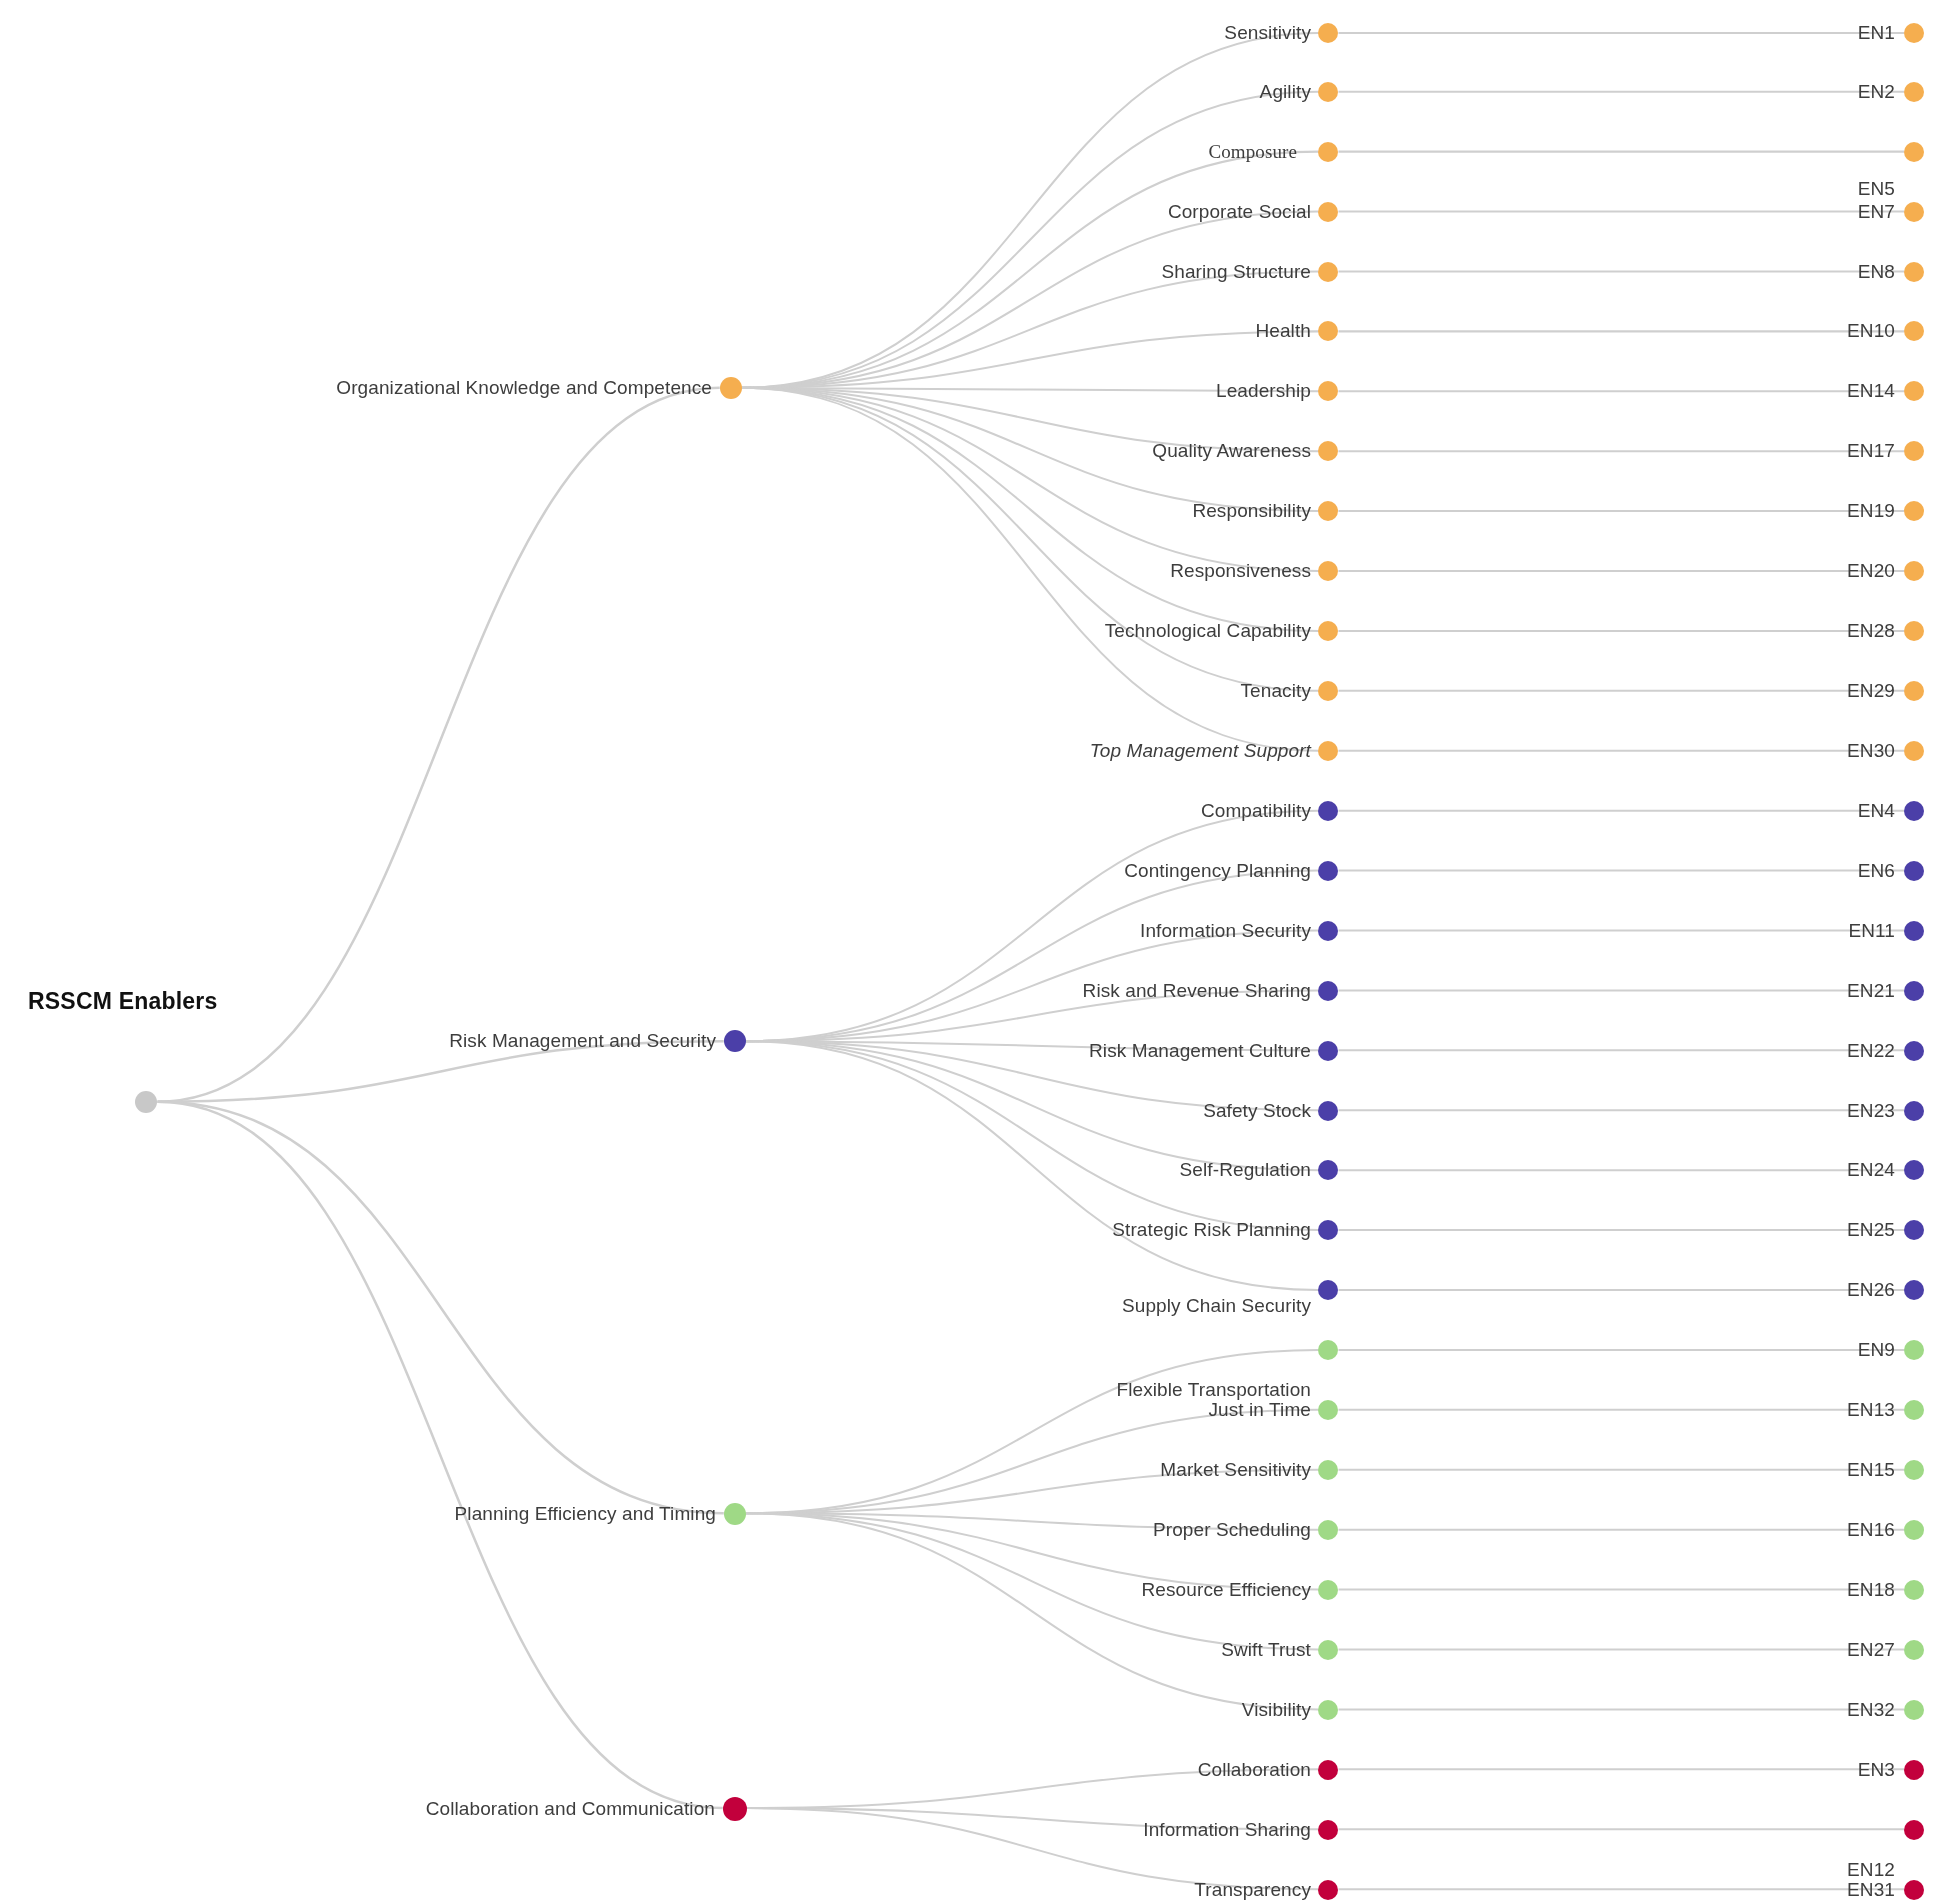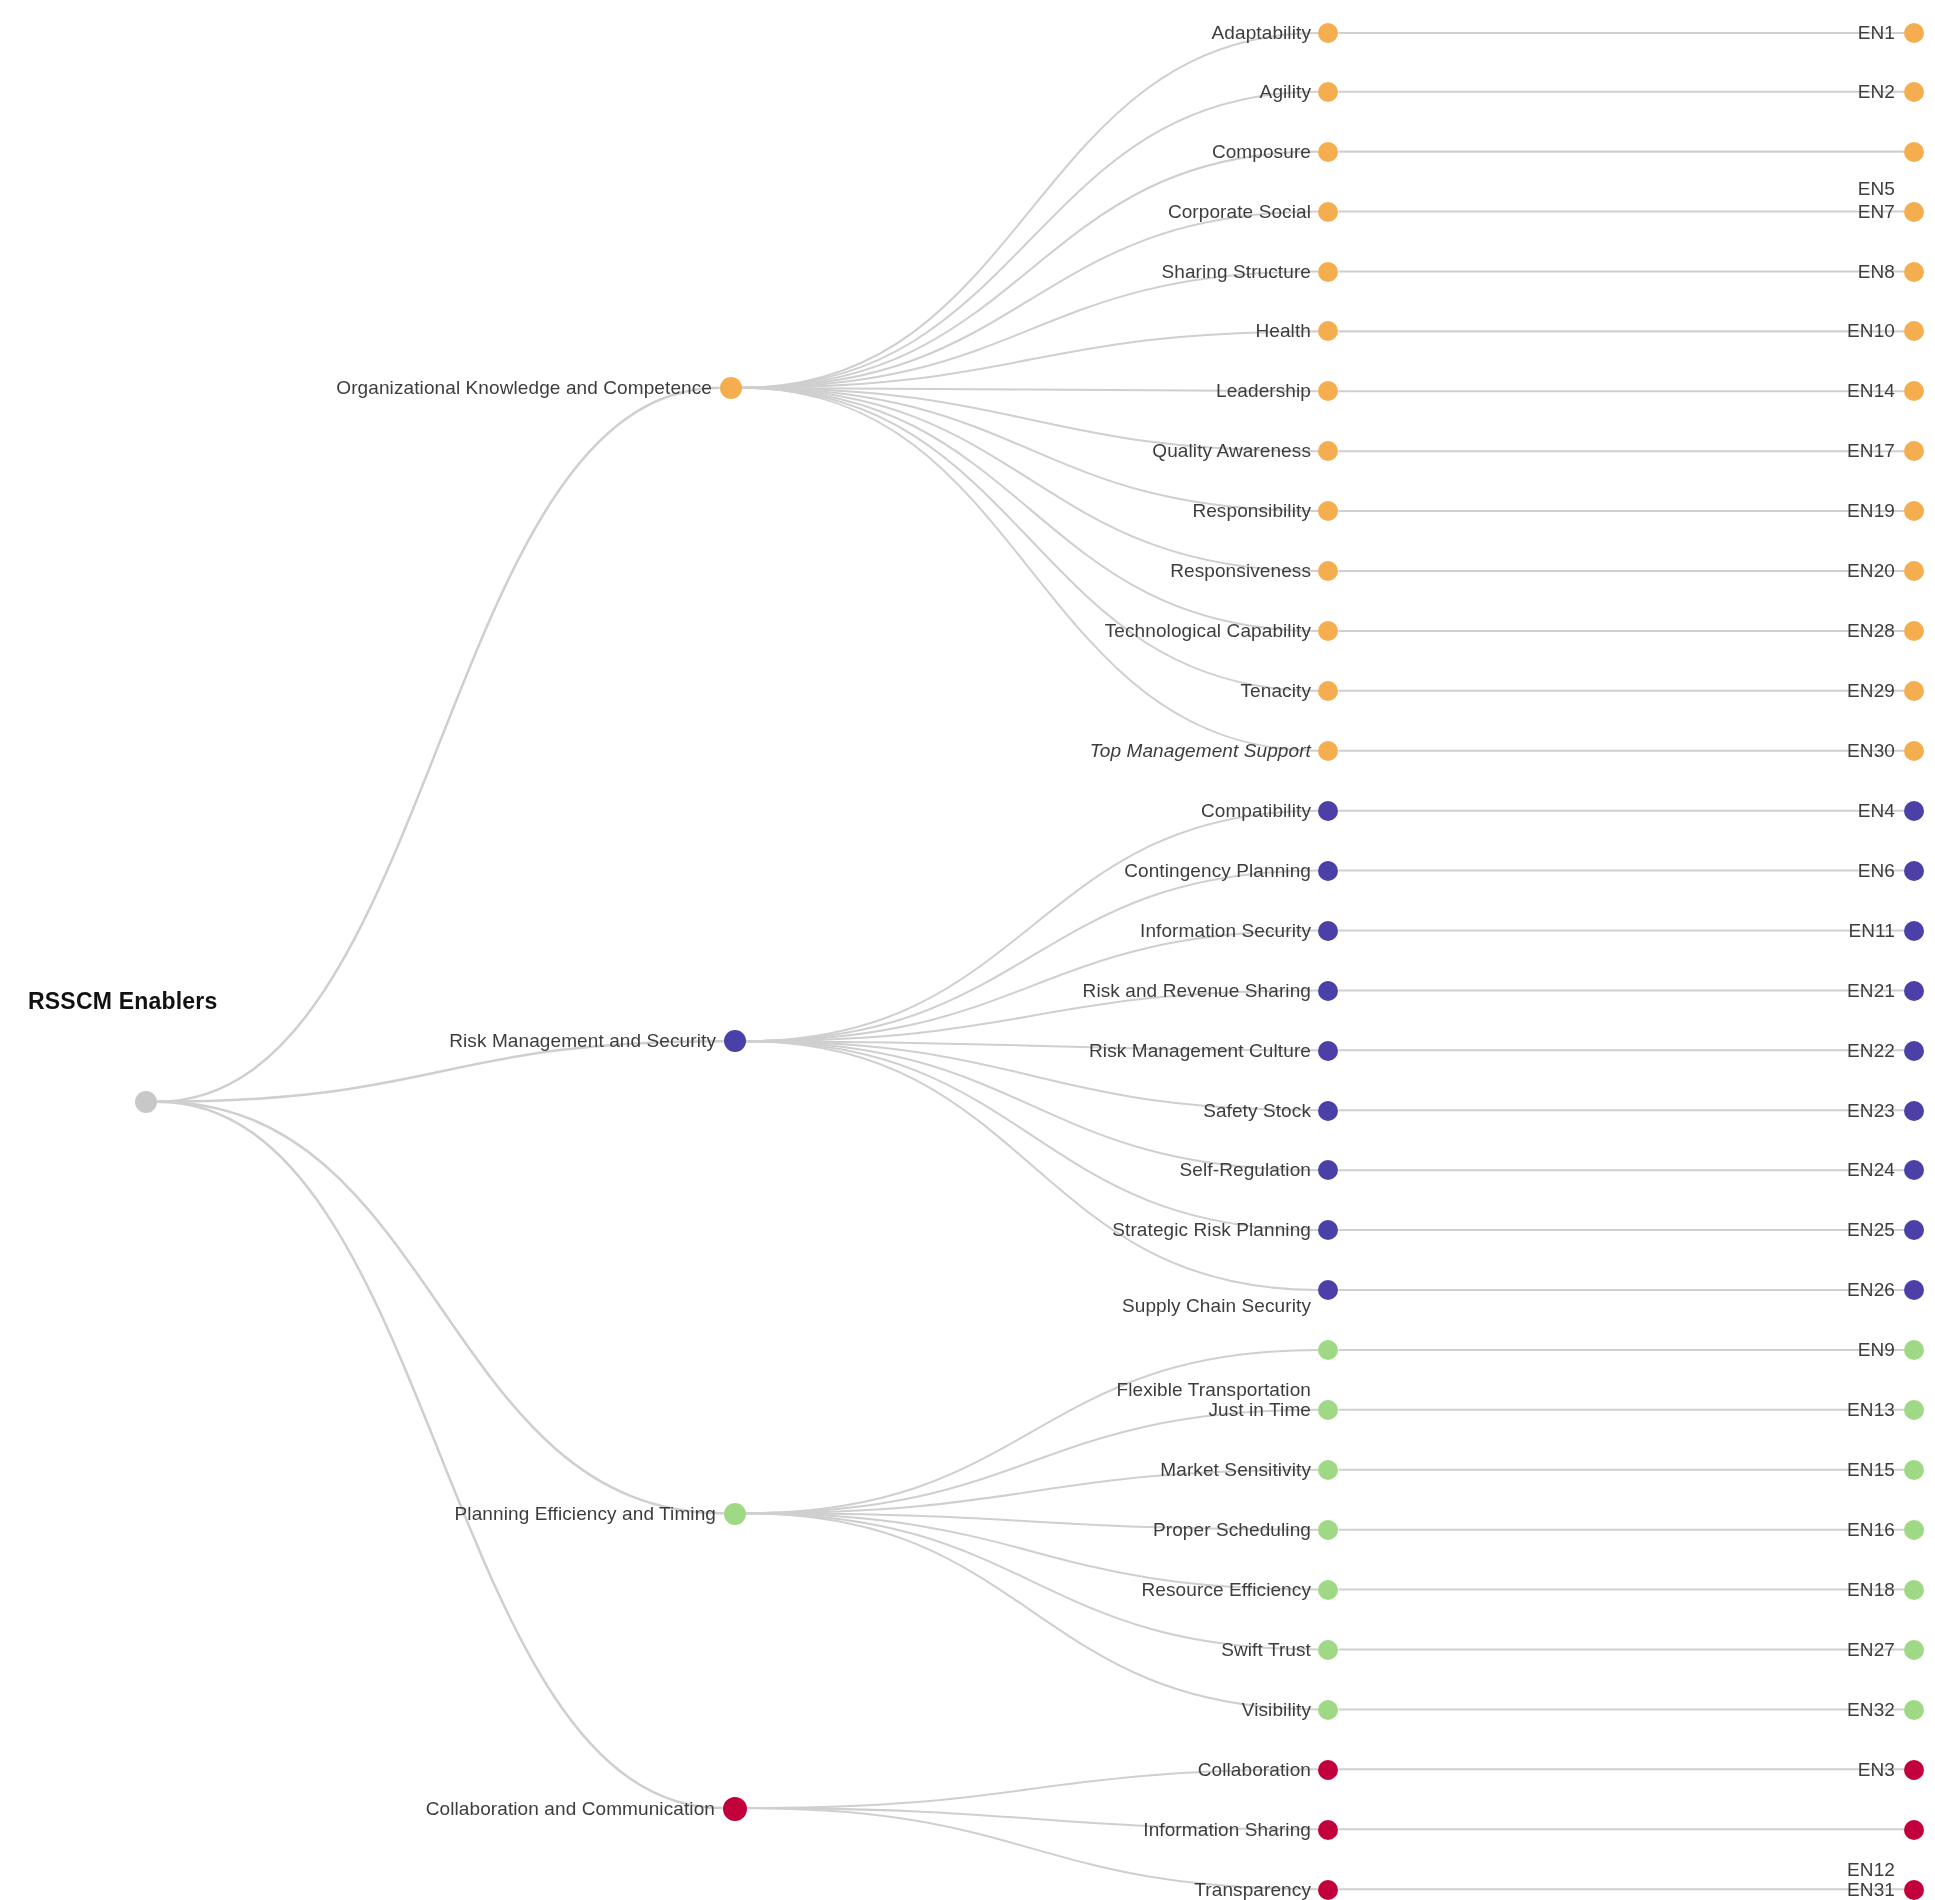--- a/index.html
+++ b/index.html
@@ -111,29 +111,29 @@
       <line x1="2650" y1="3741.5265" x2="3770" y2="3741.5265" stroke="#cfcfcf" stroke-width="4"></line>
     </svg>
 
   <div id="root-title" style="left: 28px; top: 1001px;">RSSCM Enablers</div>
 
   <div id="nodes">
       <div class="node-dot" style="left: 146px; top: 1102px; width: 22px; height: 22px; background: rgb(200, 200, 200);"></div>
       <div class="node-dot" style="left: 731px; top: 388px; width: 22px; height: 22px; background: rgb(245, 174, 79);"></div>
       <div class="node-label label-right" style="right: 1224px; top: 388px;">Organizational Knowledge and Competence</div>
       <div class="node-dot" style="left: 1328px; top: 33px; width: 20px; height: 20px; background: rgb(245, 174, 79);"></div>
-      <div class="node-label label-right" style="right: 625px; top: 33px;">Adaptability</div>
+      <div class="node-label label-right" style="right: 625px; top: 33px;">Sensitivity</div>
       <div class="node-dot" style="left: 1914px; top: 33px; width: 20px; height: 20px; background: rgb(245, 174, 79);"></div>
       <div class="node-label label-right" style="right: 41px; top: 33px;">EN1</div>
       <div class="node-dot" style="left: 1328px; top: 92px; width: 20px; height: 20px; background: rgb(245, 174, 79);"></div>
       <div class="node-label label-right" style="right: 625px; top: 92px;">Agility</div>
       <div class="node-dot" style="left: 1914px; top: 92px; width: 20px; height: 20px; background: rgb(245, 174, 79);"></div>
       <div class="node-label label-right" style="right: 41px; top: 92px;">EN2</div>
       <div class="node-dot" style="left: 1328px; top: 152px; width: 20px; height: 20px; background: rgb(245, 174, 79);"></div>
-      <div class="node-label label-right" style="right: 625px; top: 152px;">Composure</div>
+      <div class="node-label label-right" style="right: 639px; top: 152px; font-family: Liberation Serif, serif;">Composure</div>
       <div class="node-dot" style="left: 1914px; top: 152px; width: 20px; height: 20px; background: rgb(245, 174, 79);"></div>
       <div class="node-label label-right" style="right: 41px; top: 152px; margin-top: 37px;">EN5</div>
       <div class="node-dot" style="left: 1328px; top: 212px; width: 20px; height: 20px; background: rgb(245, 174, 79);"></div>
       <div class="node-label label-right" style="right: 625px; top: 212px;">Corporate Social</div>
       <div class="node-dot" style="left: 1914px; top: 212px; width: 20px; height: 20px; background: rgb(245, 174, 79);"></div>
       <div class="node-label label-right" style="right: 41px; top: 212px;">EN7</div>
       <div class="node-dot" style="left: 1328px; top: 272px; width: 20px; height: 20px; background: rgb(245, 174, 79);"></div>
       <div class="node-label label-right" style="right: 625px; top: 272px;">Sharing Structure</div>
       <div class="node-dot" style="left: 1914px; top: 272px; width: 20px; height: 20px; background: rgb(245, 174, 79);"></div>
       <div class="node-label label-right" style="right: 41px; top: 272px;">EN8</div>

